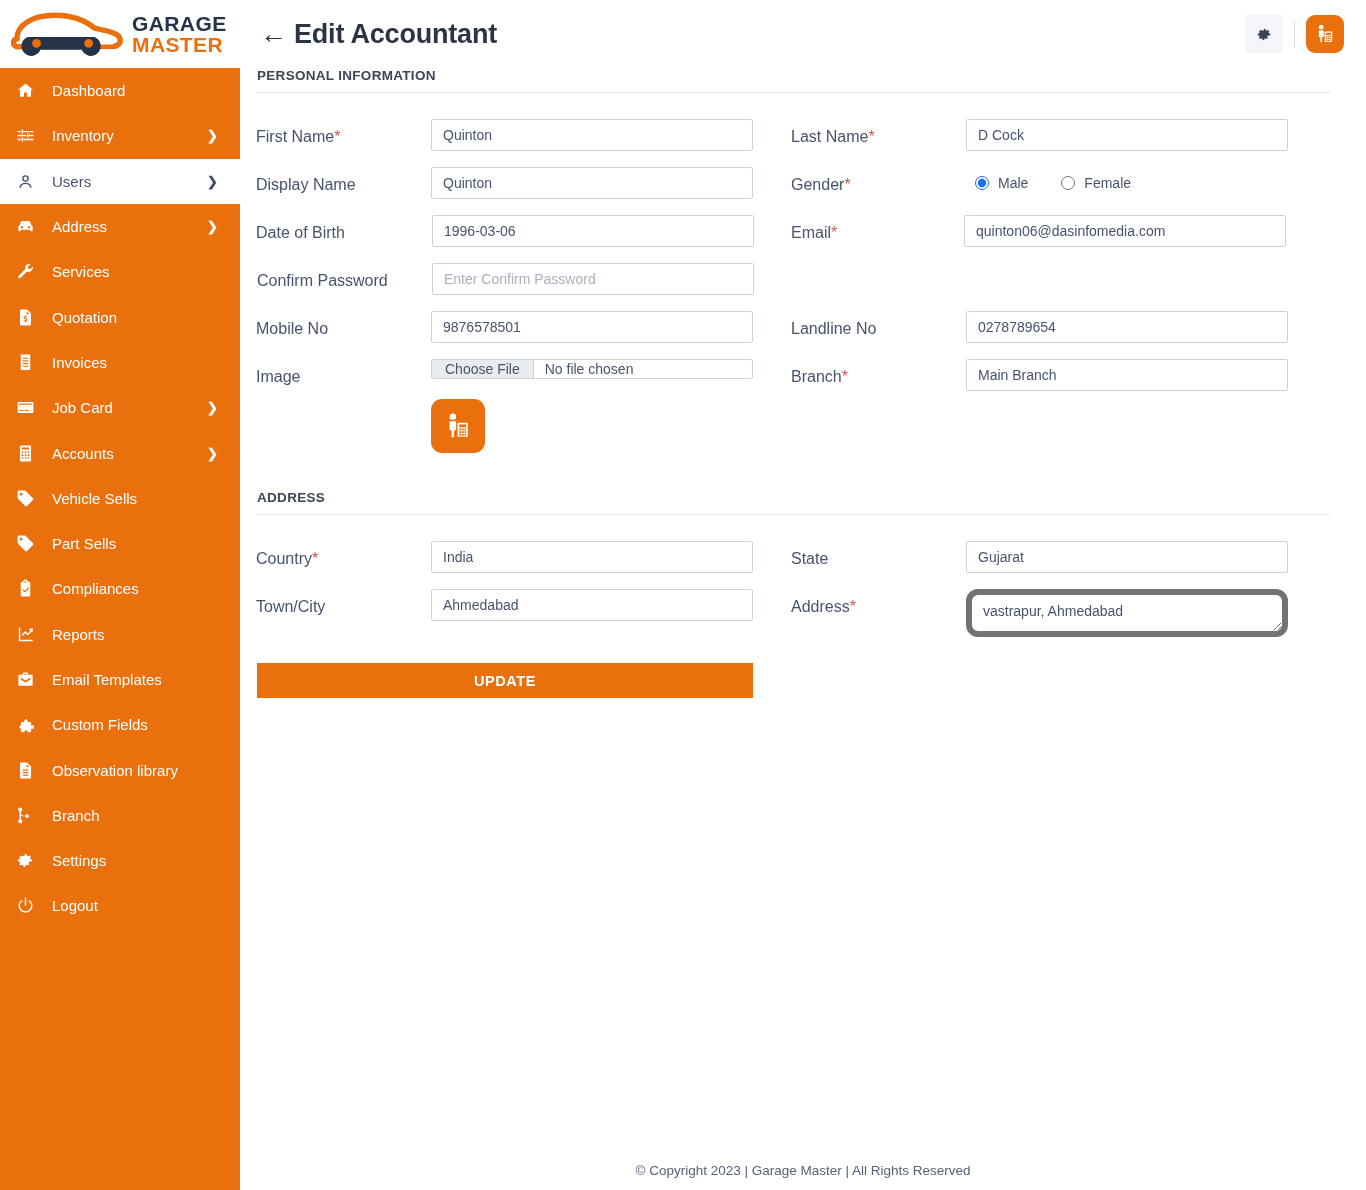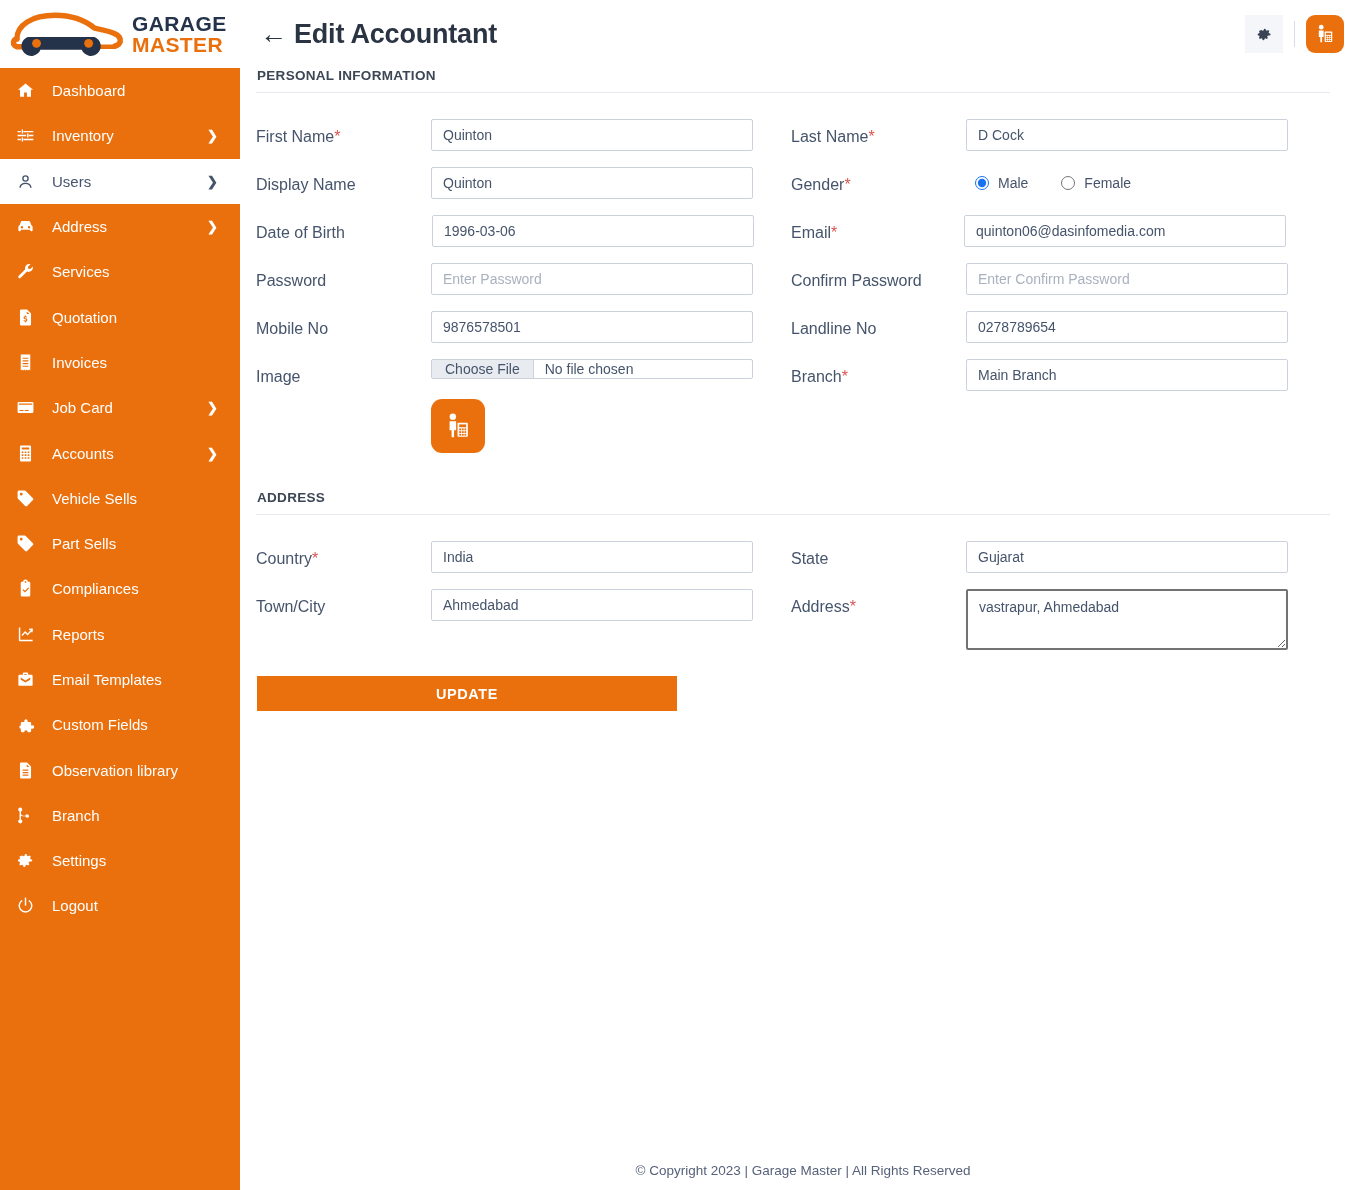--- a/index.html
+++ b/index.html
@@ -165,24 +165,24 @@
     padding: 0 11px;
     outline: none;
   }
   .f-input::placeholder { color: #a9b1bf; }
   .col.left  .f-input { width: 322px; }
   .col.right .f-input { width: 322px; }
   .f-input.dob { width: 320px; margin-left: 1px; }
   .f-input.email-w { width: 320px; margin-left: -2px; }
 
   textarea.f-area {
-    height: 61px;
+    height: 48px;
     width: 322px;
-    border: 2px solid #737373;
-    border-radius: 2px;
+    border: 6px solid #737373;
+    border-radius: 12px;
     font-family: "Liberation Sans", sans-serif;
     font-size: 14px;
     color: #46546b;
     padding: 8px 11px;
     resize: vertical;
     outline: none;
     line-height: 1.25;
   }
 
   
@@ -233,21 +233,21 @@
   .thumb-row { display: flex; margin: 8px 0 0 0; }
   .thumb-spacer { width: 175px; min-width: 175px; }
   .thumb {
     width: 54px; height: 54px;
     background: #ea700d;
     border-radius: 11px;
     display: flex; align-items: center; justify-content: center;
   }
 
   #update-btn {
-    width: 420px;
+    width: 496px;
     height: 35px;
     background: #ea700d;
     color: #ffffff;
     border: none;
     font-family: "Liberation Sans", sans-serif;
     font-size: 14.5px;
     font-weight: bold;
     letter-spacing: 0.6px;
     cursor: pointer;
     margin-left: 1px;
@@ -539,26 +539,20 @@
       </div>
       <div class="col right">
         <div class="f-label">
           <span>Email</span><span class="req">*</span>
         </div>
         <input class="f-input email-w" value="quinton06@dasinfomedia.com" style="">
       </div>
     </div>
 
     <div class="row">
-      <div class="col left">
-        <div class="f-label">
-          <span>Password</span><span class="req"></span>
-        </div>
-        <input class="f-input" type="text" placeholder="Enter Password" style="">
-      </div>
       <div class="col right">
         <div class="f-label">
           <span>Confirm Password</span><span class="req"></span>
         </div>
         <input class="f-input" type="text" placeholder="Enter Confirm Password" style="">
       </div>
     </div>
 
     <div class="row">
       <div class="col left">

